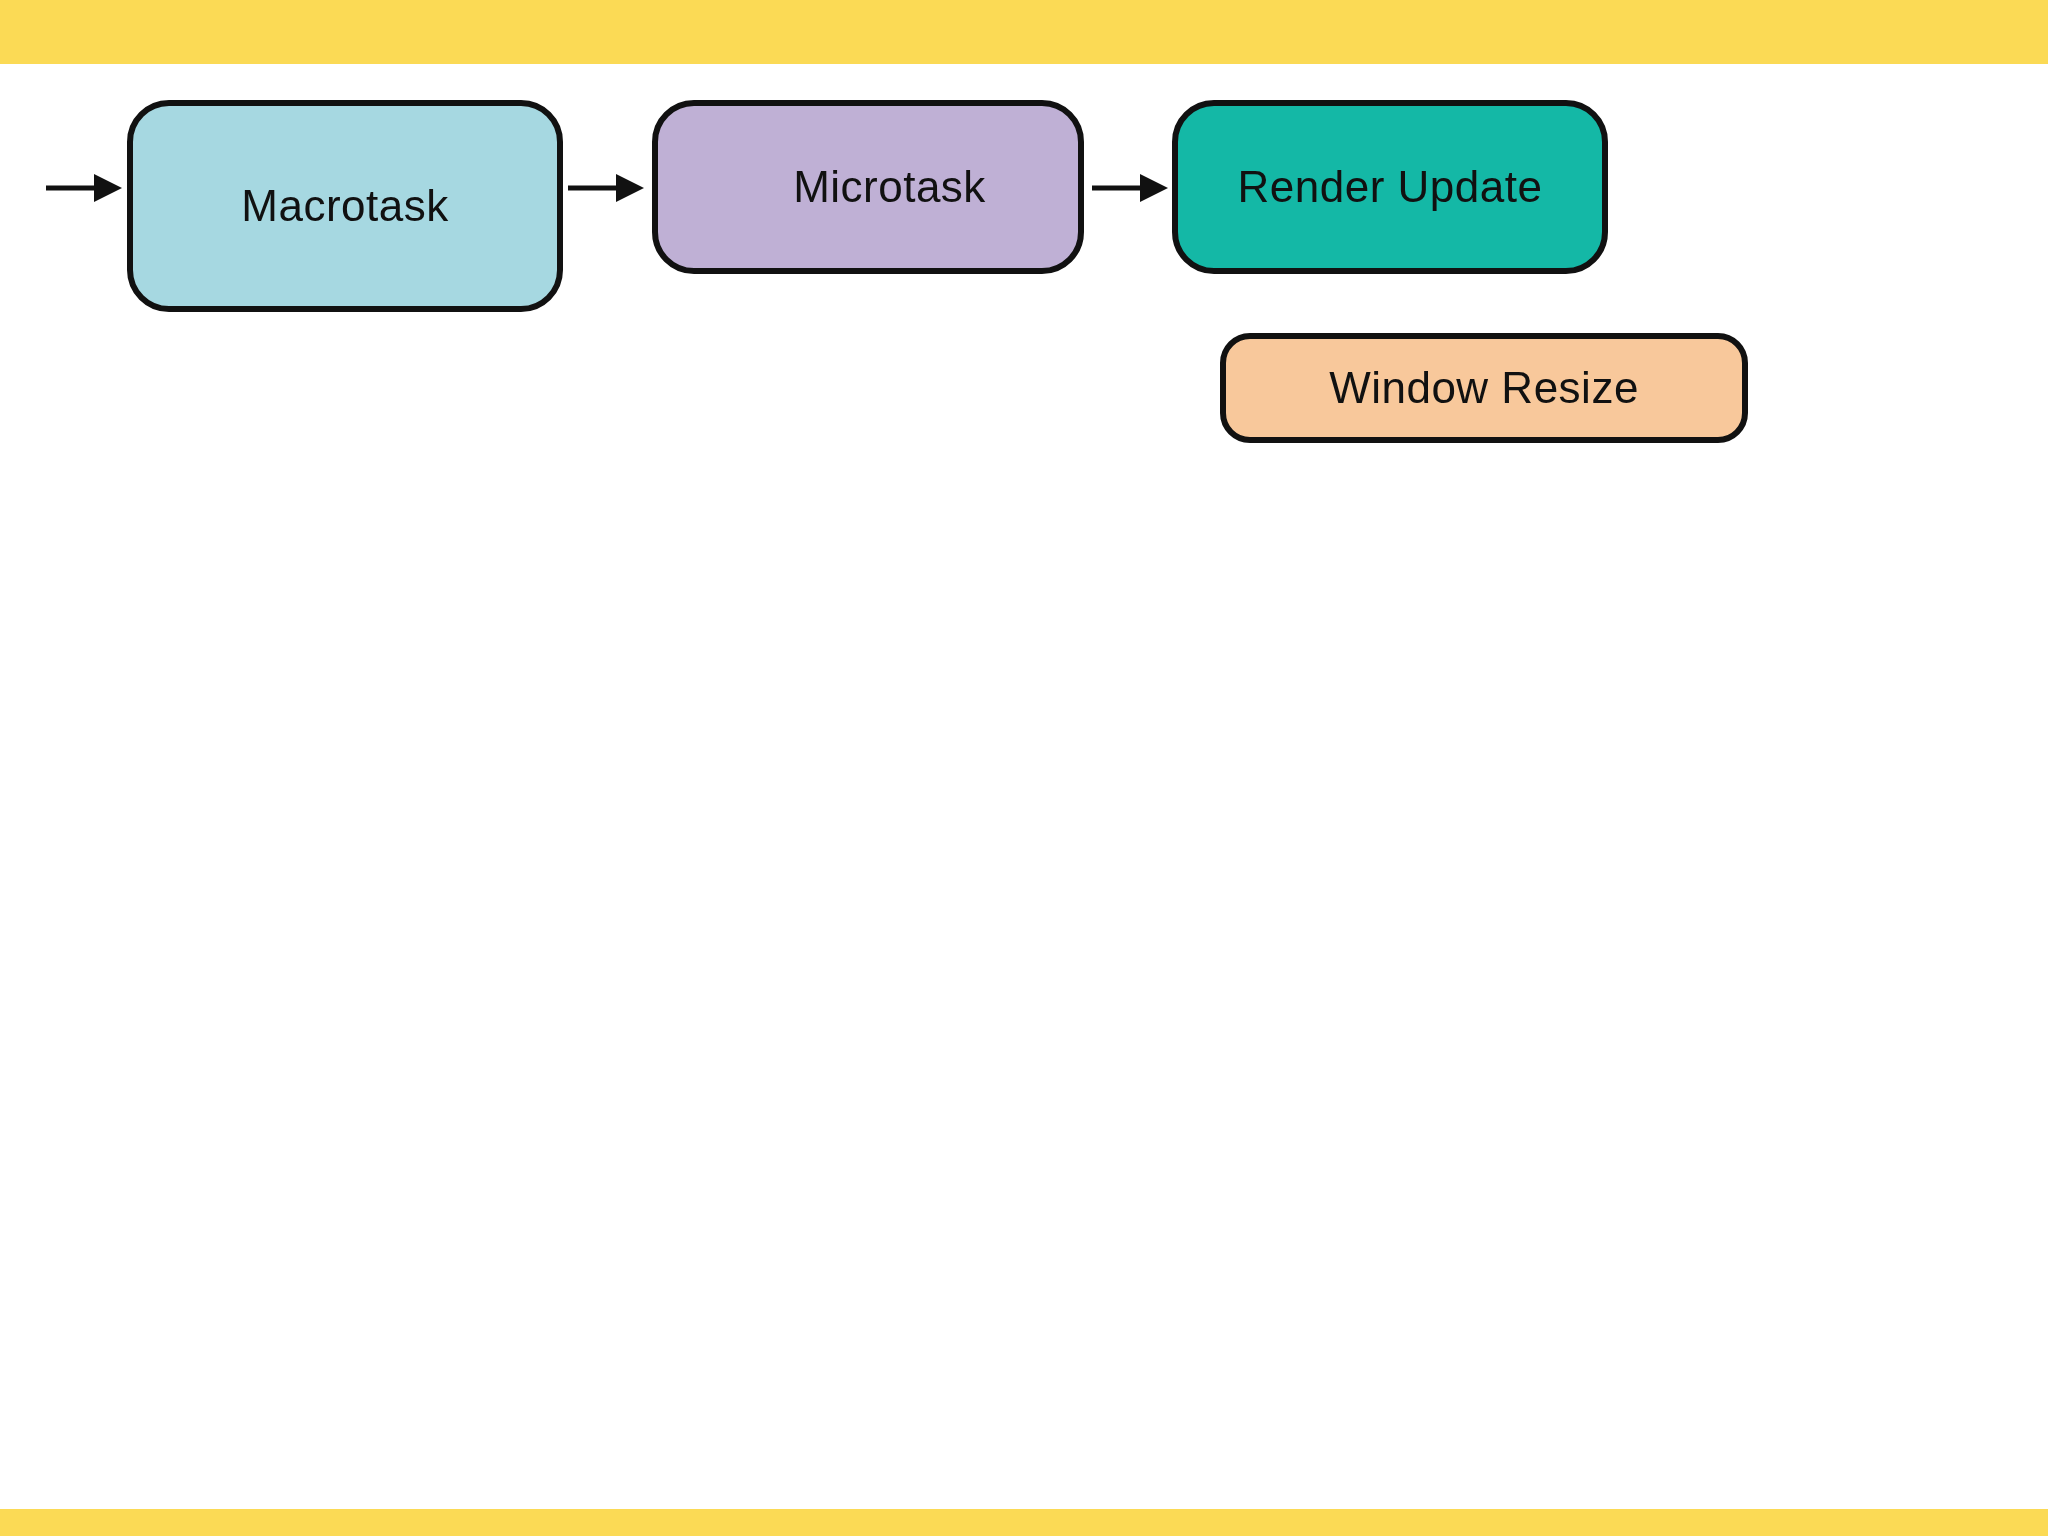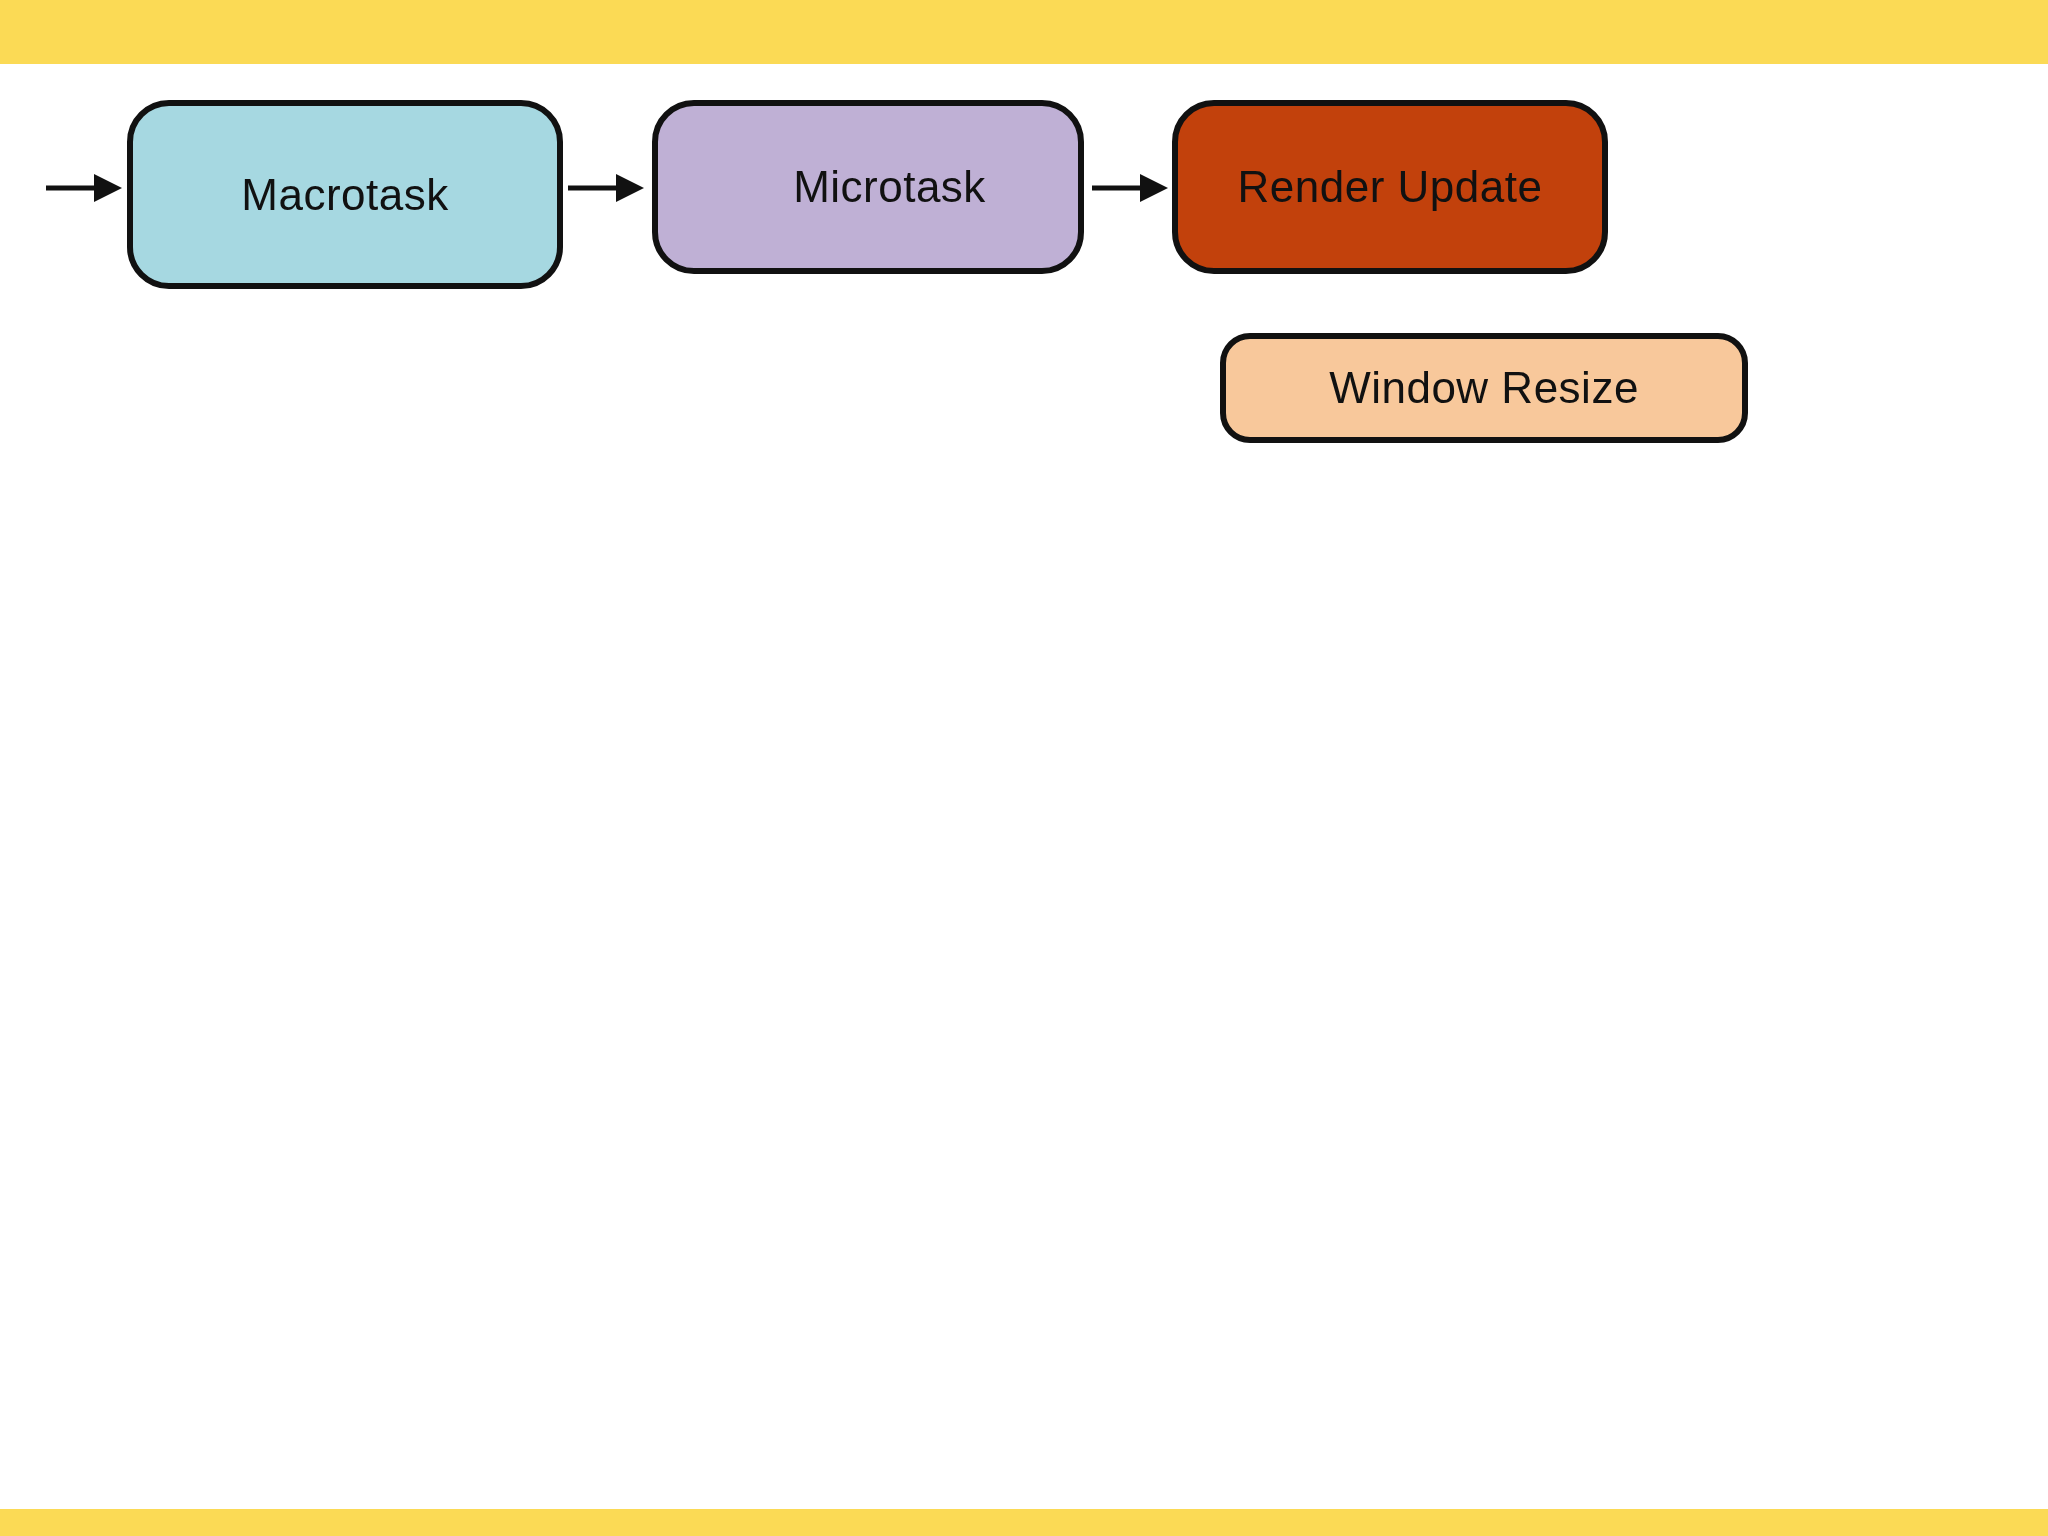--- a/index.html
+++ b/index.html
@@ -29,21 +29,21 @@
     border: 6px solid #111111;
     border-radius: 42px;
     display: flex;
     align-items: center;
     justify-content: center;
     color: #111111;
     font-size: 44px;
     letter-spacing: 0.5px;
     white-space: nowrap;
   }
-  #node-macrotask     { left: 127px;  top: 100px; width: 436px; height: 189px; }
+  #node-macrotask     { left: 127px;  top: 100px; width: 436px; height: 212px; }
   #node-microtask     { left: 652px;  top: 100px; width: 432px; height: 174px; }
   #node-render-update { left: 1172px; top: 100px; width: 436px; height: 174px; }
   #node-window-resize { left: 1184px; top: 333px; width: 528px; height: 110px; border-radius: 30px; margin-left: 36px; }
 
   .arrow {
     position: absolute;
     width: 78px;
     height: 36px;
   }
   #arrow-start-to-macrotask     { left: 44px;   top: 170px; }
@@ -81,21 +81,21 @@
     <span>Microtask</span>
   </div>
 
   <div id="arrow-microtask-to-render" class="arrow">
     <svg width="78" height="36" viewBox="0 0 78 36">
       <line x1="2" y1="18" x2="52" y2="18" stroke="#111111" stroke-width="5"></line>
       <polygon points="50,4 78,18 50,32" fill="#111111"></polygon>
     </svg>
   </div>
 
-  <div id="node-render-update" class="node" style="background-color: #c2410c;">
+  <div id="node-render-update" class="node" style="background-color: #14b8a6;">
     <span>Render Update</span>
   </div>
 
   <div id="node-window-resize" class="node" style="background-color: rgb(248, 200, 155);">
     <span>Window Resize</span>
   </div>
 
   <div id="bottom-bar" class="bar" style="background-color: rgb(251, 218, 85);"></div>
 
 </div>

